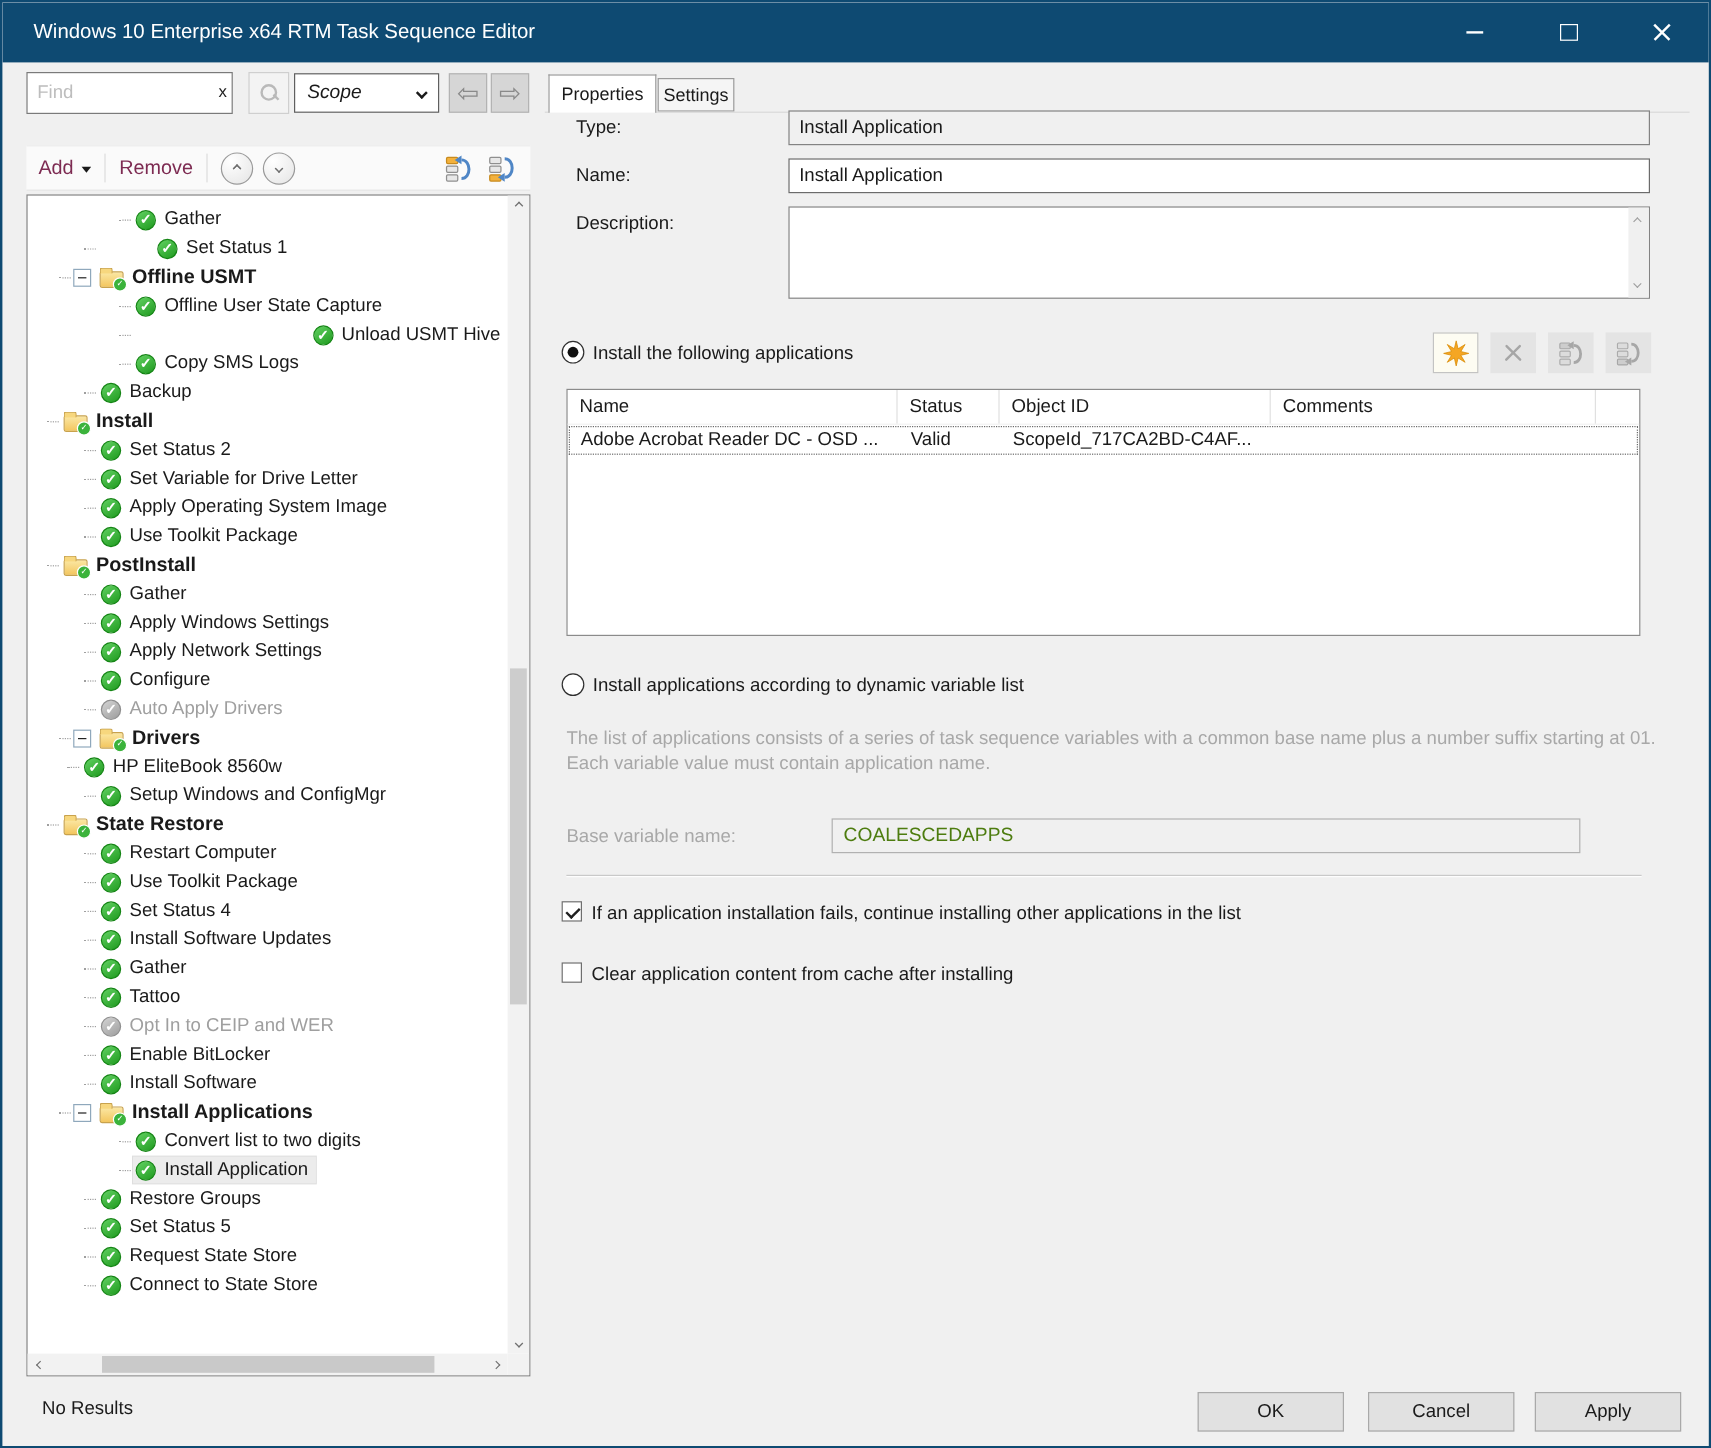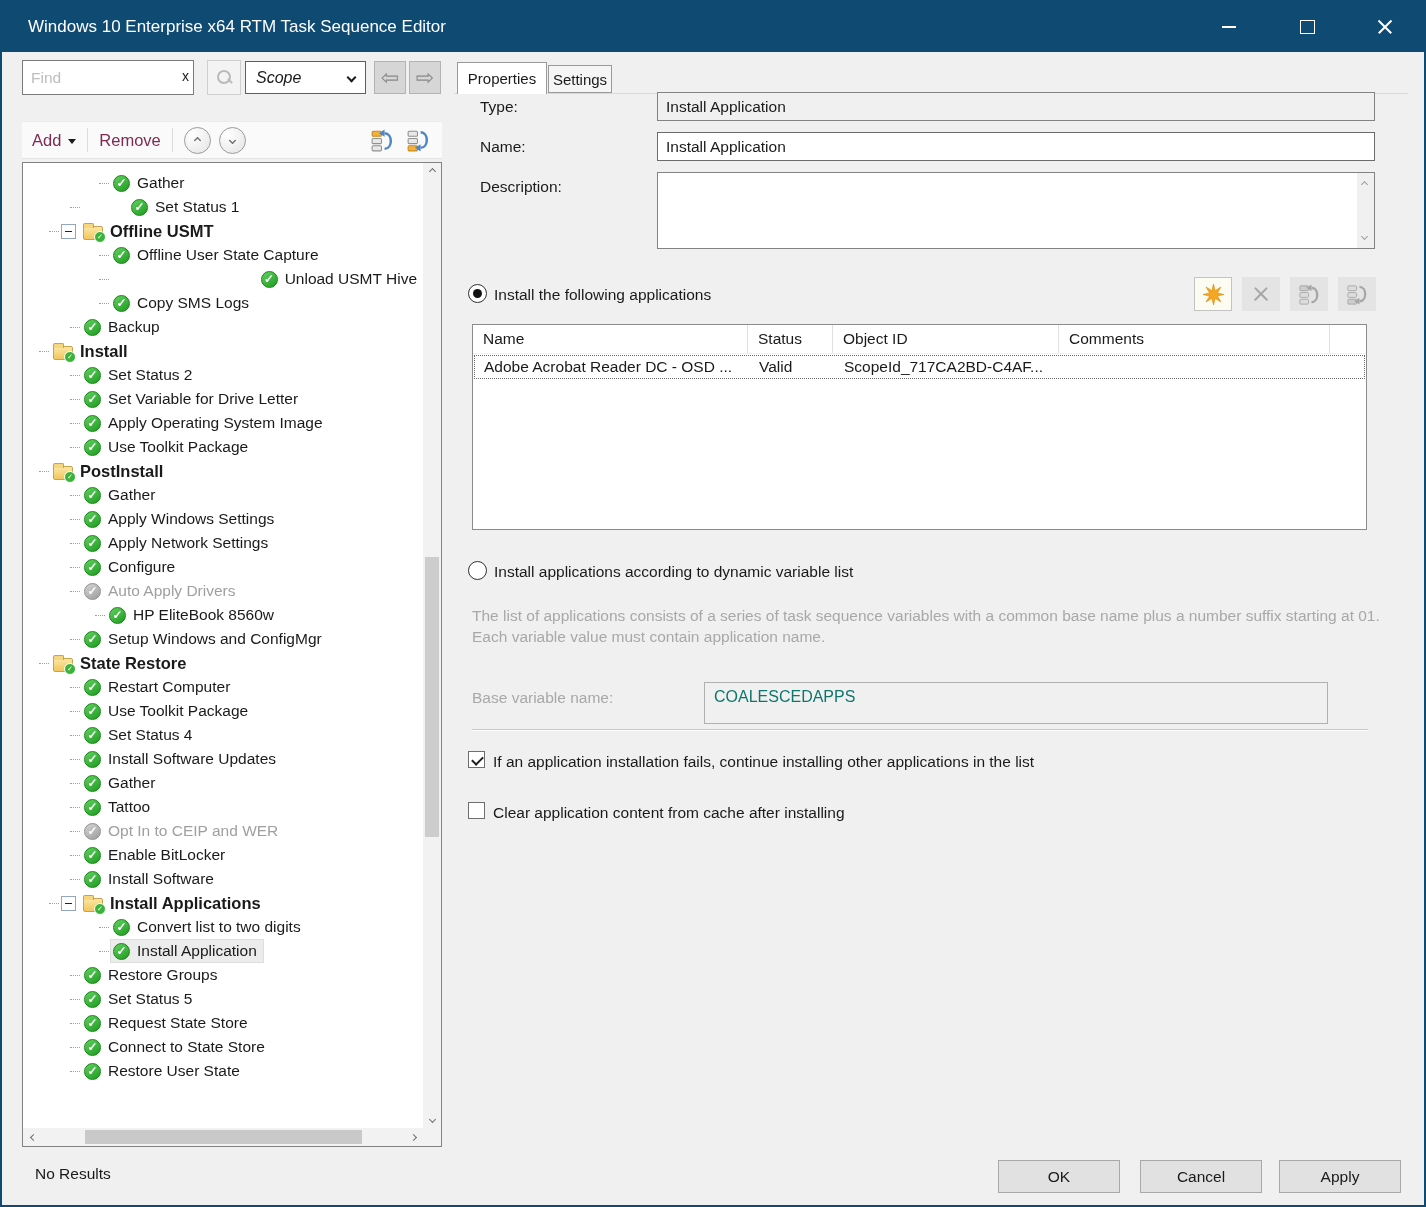--- a/index.html
+++ b/index.html
@@ -108,21 +108,21 @@
   .xdel::before{transform:rotate(45deg);} .xdel::after{transform:rotate(-45deg);}
 
   .app-table{position:absolute;left:20px;top:270px;width:895px;height:206px;background:#fff;border:1px solid #8b8b8b;}
   .thead{display:flex;height:29px;border-bottom:1px solid #f2f2f2;}
   .th{padding-left:10px;display:flex;align-items:center;font-size:15.5px;border-right:1px solid #e0e0e0;}
   .c0{width:275px;} .c1{width:85px;} .c2{width:226px;} .c3{width:271px;}
   .trow{display:flex;height:24px;align-items:center;margin:1px 1px 0 1px;outline:1px dotted #6a6a6a;outline-offset:-1px;}
   .td{padding-left:10px;font-size:15.5px;overflow:hidden;white-space:nowrap;}
 
   .help{position:absolute;left:20px;top:551px;width:910px;color:#a8a8a8;font-size:15.5px;line-height:21px;}
-  .base-input{position:absolute;left:252px;top:628px;width:624px;height:42px;background:#f0f0f0;border:1px solid #b1b1b1;line-height:27px;padding-left:9px;font-size:16px;color:#0f766e;}
+  .base-input{position:absolute;left:241px;top:628px;width:624px;height:29px;background:#f0f0f0;border:1px solid #b1b1b1;line-height:27px;padding-left:9px;font-size:16px;color:#4d7c0f;}
   .sep{position:absolute;left:20px;top:675px;width:896px;height:0;border-top:1px solid #c9c9c9;border-bottom:1px solid #fdfdfd;}
 
   .cb{position:absolute;width:17px;height:17px;background:#fff;border:1px solid #6e6e6e;}
   .cb.on::after{content:"";position:absolute;left:2.5px;top:3.5px;width:9px;height:5px;border-left:2px solid #1f1f1f;border-bottom:2px solid #1f1f1f;transform:rotate(-45deg);}
 
   
   .status{position:absolute;left:33px;top:1163px;font-size:15.5px;}
   .btn{position:absolute;top:1158px;width:122px;height:33px;background:#e1e1e1;border:1px solid #a9a9a9;font-size:15.5px;display:flex;align-items:center;justify-content:center;}
   .btn-ok{left:996px;} .btn-cancel{left:1138px;} .btn-apply{left:1277px;}
 </style>
@@ -341,123 +341,133 @@
     </span>
   </div>
         <div class="tree-row disabled" style="padding-left: 47px;">
     <span class="conn"></span>
 
     <span class="ri">
       <span class="node-icon check"></span>
       <span class="node-label">Auto Apply Drivers</span>
     </span>
   </div>
-        <div class="tree-row" style="padding-left: 72px;">
-    <span class="conn"></span>
-
-    <span class="ri">
-      <span class="node-icon check"></span>
-      <span class="node-label">HP EliteBook 8560w</span>
-    </span>
-  </div>
-        <div class="tree-row" style="padding-left: 47px;">
-    <span class="conn"></span>
-
-    <span class="ri">
-      <span class="node-icon check"></span>
-      <span class="node-label">Setup Windows and ConfigMgr</span>
-    </span>
-  </div>
-        <div class="tree-row group" style="padding-left: 16px;">
-    <span class="conn"></span>
-
-    <span class="ri">
-      <span class="node-icon folder"></span>
-      <span class="node-label">State Restore</span>
-    </span>
-  </div>
-        <div class="tree-row" style="padding-left: 47px;">
-    <span class="conn"></span>
-
-    <span class="ri">
-      <span class="node-icon check"></span>
-      <span class="node-label">Restart Computer</span>
-    </span>
-  </div>
-        <div class="tree-row" style="padding-left: 47px;">
-    <span class="conn"></span>
-
-    <span class="ri">
-      <span class="node-icon check"></span>
-      <span class="node-label">Use Toolkit Package</span>
-    </span>
-  </div>
-        <div class="tree-row" style="padding-left: 47px;">
-    <span class="conn"></span>
-
-    <span class="ri">
-      <span class="node-icon check"></span>
-      <span class="node-label">Set Status 4</span>
-    </span>
-  </div>
-        <div class="tree-row" style="padding-left: 47px;">
-    <span class="conn"></span>
-
-    <span class="ri">
-      <span class="node-icon check"></span>
-      <span class="node-label">Install Software Updates</span>
-    </span>
-  </div>
-        <div class="tree-row" style="padding-left: 47px;">
-    <span class="conn"></span>
-
-    <span class="ri">
-      <span class="node-icon check"></span>
-      <span class="node-label">Gather</span>
-    </span>
-  </div>
-        <div class="tree-row" style="padding-left: 47px;">
-    <span class="conn"></span>
-
-    <span class="ri">
-      <span class="node-icon check"></span>
-      <span class="node-label">Tattoo</span>
-    </span>
-  </div>
-        <div class="tree-row disabled" style="padding-left: 47px;">
-    <span class="conn"></span>
-
-    <span class="ri">
-      <span class="node-icon check"></span>
-      <span class="node-label">Opt In to CEIP and WER</span>
-    </span>
-  </div>
-        <div class="tree-row" style="padding-left: 47px;">
-    <span class="conn"></span>
-
-    <span class="ri">
-      <span class="node-icon check"></span>
-      <span class="node-label">Enable BitLocker</span>
-    </span>
-  </div>
-        <div class="tree-row" style="padding-left: 47px;">
-    <span class="conn"></span>
-
-    <span class="ri">
-      <span class="node-icon check"></span>
-      <span class="node-label">Install Software</span>
-    </span>
-  </div>
         <div class="tree-row group" style="padding-left: 26px;">
     <span class="conn"></span>
     <span class="expander">
             <i></i>
           </span>
     <span class="ri">
       <span class="node-icon folder"></span>
+      <span class="node-label">Drivers</span>
+    </span>
+  </div>
+        <div class="tree-row" style="padding-left: 33px;">
+    <span class="conn"></span>
+
+    <span class="ri">
+      <span class="node-icon check"></span>
+      <span class="node-label">HP EliteBook 8560w</span>
+    </span>
+  </div>
+        <div class="tree-row" style="padding-left: 47px;">
+    <span class="conn"></span>
+
+    <span class="ri">
+      <span class="node-icon check"></span>
+      <span class="node-label">Setup Windows and ConfigMgr</span>
+    </span>
+  </div>
+        <div class="tree-row group" style="padding-left: 16px;">
+    <span class="conn"></span>
+
+    <span class="ri">
+      <span class="node-icon folder"></span>
+      <span class="node-label">State Restore</span>
+    </span>
+  </div>
+        <div class="tree-row" style="padding-left: 47px;">
+    <span class="conn"></span>
+
+    <span class="ri">
+      <span class="node-icon check"></span>
+      <span class="node-label">Restart Computer</span>
+    </span>
+  </div>
+        <div class="tree-row" style="padding-left: 47px;">
+    <span class="conn"></span>
+
+    <span class="ri">
+      <span class="node-icon check"></span>
+      <span class="node-label">Use Toolkit Package</span>
+    </span>
+  </div>
+        <div class="tree-row" style="padding-left: 47px;">
+    <span class="conn"></span>
+
+    <span class="ri">
+      <span class="node-icon check"></span>
+      <span class="node-label">Set Status 4</span>
+    </span>
+  </div>
+        <div class="tree-row" style="padding-left: 47px;">
+    <span class="conn"></span>
+
+    <span class="ri">
+      <span class="node-icon check"></span>
+      <span class="node-label">Install Software Updates</span>
+    </span>
+  </div>
+        <div class="tree-row" style="padding-left: 47px;">
+    <span class="conn"></span>
+
+    <span class="ri">
+      <span class="node-icon check"></span>
+      <span class="node-label">Gather</span>
+    </span>
+  </div>
+        <div class="tree-row" style="padding-left: 47px;">
+    <span class="conn"></span>
+
+    <span class="ri">
+      <span class="node-icon check"></span>
+      <span class="node-label">Tattoo</span>
+    </span>
+  </div>
+        <div class="tree-row disabled" style="padding-left: 47px;">
+    <span class="conn"></span>
+
+    <span class="ri">
+      <span class="node-icon check"></span>
+      <span class="node-label">Opt In to CEIP and WER</span>
+    </span>
+  </div>
+        <div class="tree-row" style="padding-left: 47px;">
+    <span class="conn"></span>
+
+    <span class="ri">
+      <span class="node-icon check"></span>
+      <span class="node-label">Enable BitLocker</span>
+    </span>
+  </div>
+        <div class="tree-row" style="padding-left: 47px;">
+    <span class="conn"></span>
+
+    <span class="ri">
+      <span class="node-icon check"></span>
+      <span class="node-label">Install Software</span>
+    </span>
+  </div>
+        <div class="tree-row group" style="padding-left: 26px;">
+    <span class="conn"></span>
+    <span class="expander">
+            <i></i>
+          </span>
+    <span class="ri">
+      <span class="node-icon folder"></span>
       <span class="node-label">Install Applications</span>
     </span>
   </div>
         <div class="tree-row" style="padding-left: 76px;">
     <span class="conn"></span>
 
     <span class="ri">
       <span class="node-icon check"></span>
       <span class="node-label">Convert list to two digits</span>
     </span>
@@ -493,28 +503,20 @@
       <span class="node-icon check"></span>
       <span class="node-label">Request State Store</span>
     </span>
   </div>
         <div class="tree-row" style="padding-left: 47px;">
     <span class="conn"></span>
 
     <span class="ri">
       <span class="node-icon check"></span>
       <span class="node-label">Connect to State Store</span>
-    </span>
-  </div>
-        <div class="tree-row" style="padding-left: 47px;">
-    <span class="conn"></span>
-
-    <span class="ri">
-      <span class="node-icon check"></span>
-      <span class="node-label">Restore User State</span>
     </span>
   </div>
       </div>
     <div class="vscroll">
       <div class="vs-arrow" style="top:0">
           <span class="chev up gray small"></span>
         </div>
       <div class="vs-thumb"></div>
       <div class="vs-arrow" style="bottom:0">
           <span class="chev down gray small"></span>

